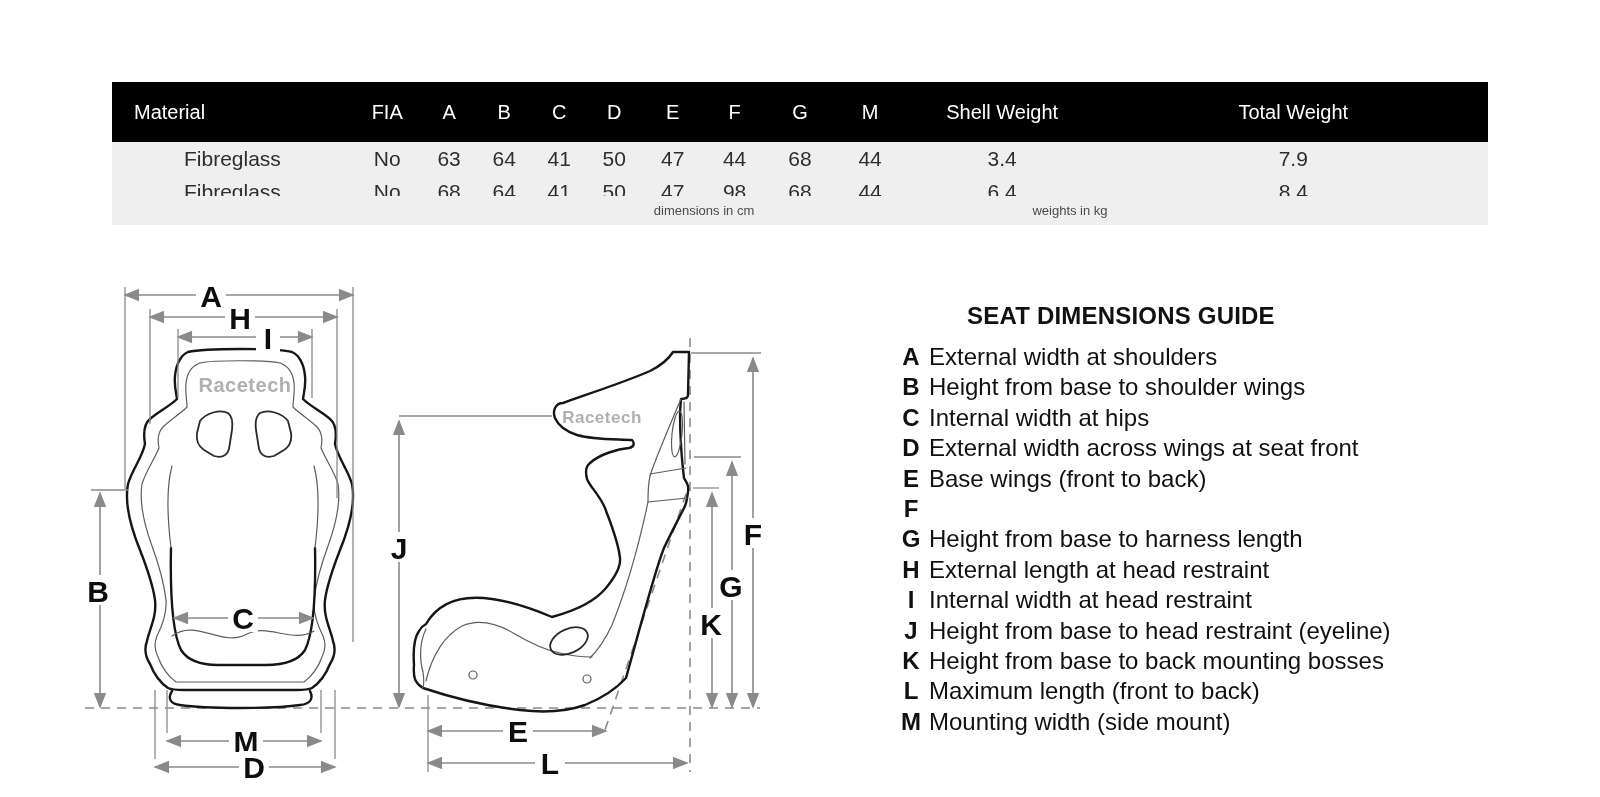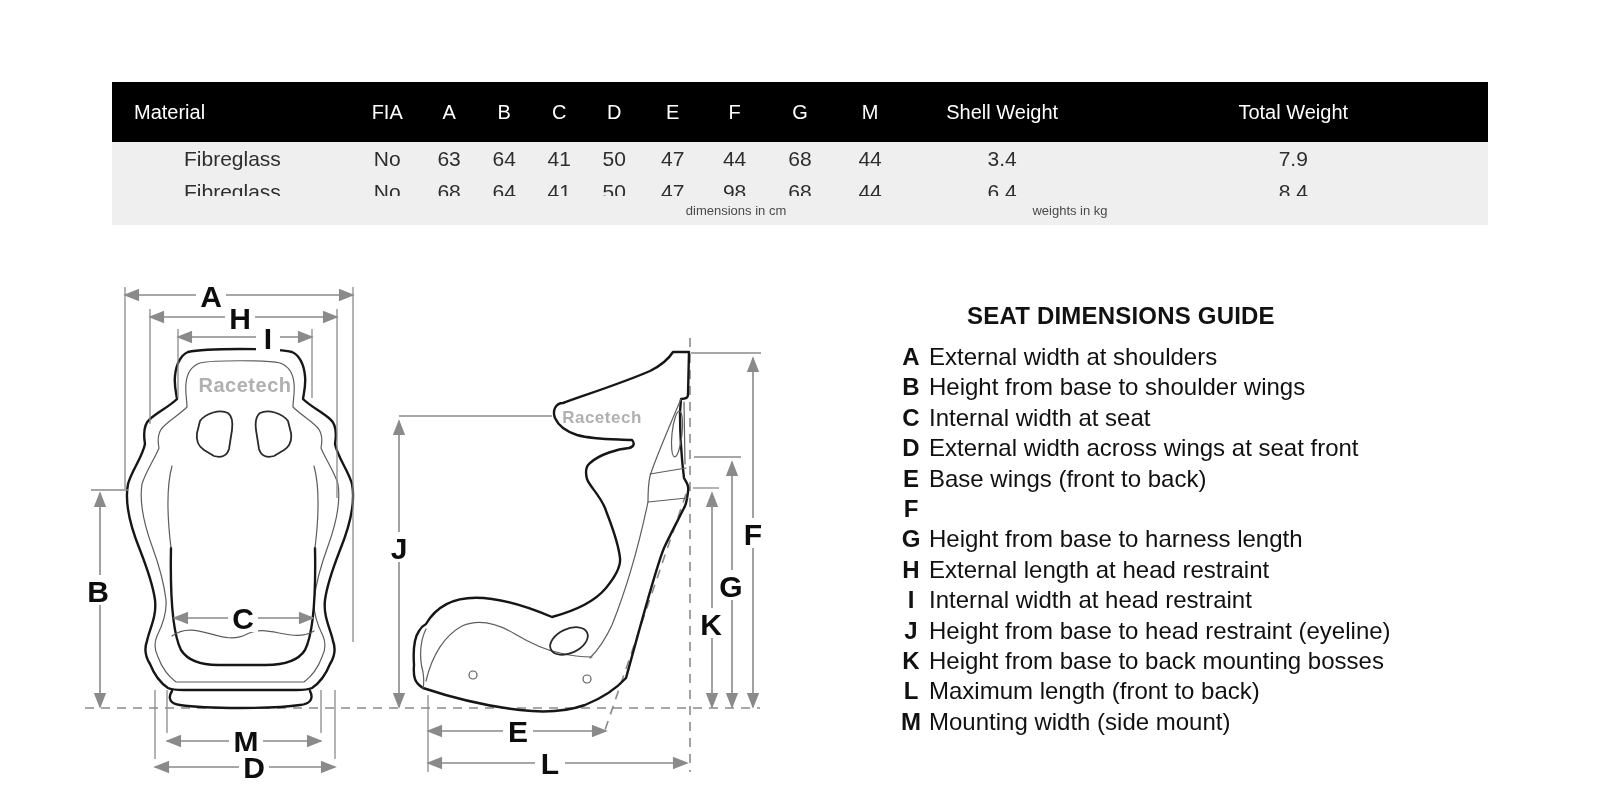--- a/index.html
+++ b/index.html
@@ -22,21 +22,21 @@
     padding:0;text-align:center;vertical-align:middle;
   }
   .notes-row{
     position:absolute;left:112px;top:196px;width:1376px;height:29px;
     background:#efefef;
   }
   .note{
     position:absolute;top:7px;font-size:13px;color:#4a4a4a;
     transform:translateX(-50%);white-space:nowrap;
   }
-  .note.dim-note{left:624px;}
+  .note.dim-note{left:592px;}
   .note.wgt-note{left:958px;}
   
   .diagram-svg{position:absolute;left:0;top:260px;}
   .outline{fill:none;stroke:#161616;stroke-width:2.4;stroke-linejoin:round;stroke-linecap:round;}
   .outline-thin{fill:none;stroke:#5d5d5d;stroke-width:1.2;stroke-linejoin:round;stroke-linecap:round;}
   .outline-mid{fill:none;stroke:#2a2a2a;stroke-width:1.8;stroke-linejoin:round;stroke-linecap:round;}
   .dim{stroke:#8a8a8a;stroke-width:1.6;fill:none;}
   .dim.arrow{marker-start:url(#arw);marker-end:url(#arw);}
   .ext{stroke:#8a8a8a;stroke-width:1.3;fill:none;}
   .dash{stroke:#8a8a8a;stroke-width:1.6;fill:none;stroke-dasharray:9 7;}
@@ -356,21 +356,21 @@
     <div class="legend-row">
       <span class="legend-key">A</span>
       <span class="legend-desc">External width at shoulders</span>
     </div>
     <div class="legend-row">
       <span class="legend-key">B</span>
       <span class="legend-desc">Height from base to shoulder wings</span>
     </div>
     <div class="legend-row">
       <span class="legend-key">C</span>
-      <span class="legend-desc">Internal width at seat</span>
+      <span class="legend-desc">Internal width at hips</span>
     </div>
     <div class="legend-row">
       <span class="legend-key">D</span>
       <span class="legend-desc">External width across wings at seat front</span>
     </div>
     <div class="legend-row">
       <span class="legend-key">E</span>
       <span class="legend-desc">Base wings (front to back)</span>
     </div>
     <div class="legend-row">

